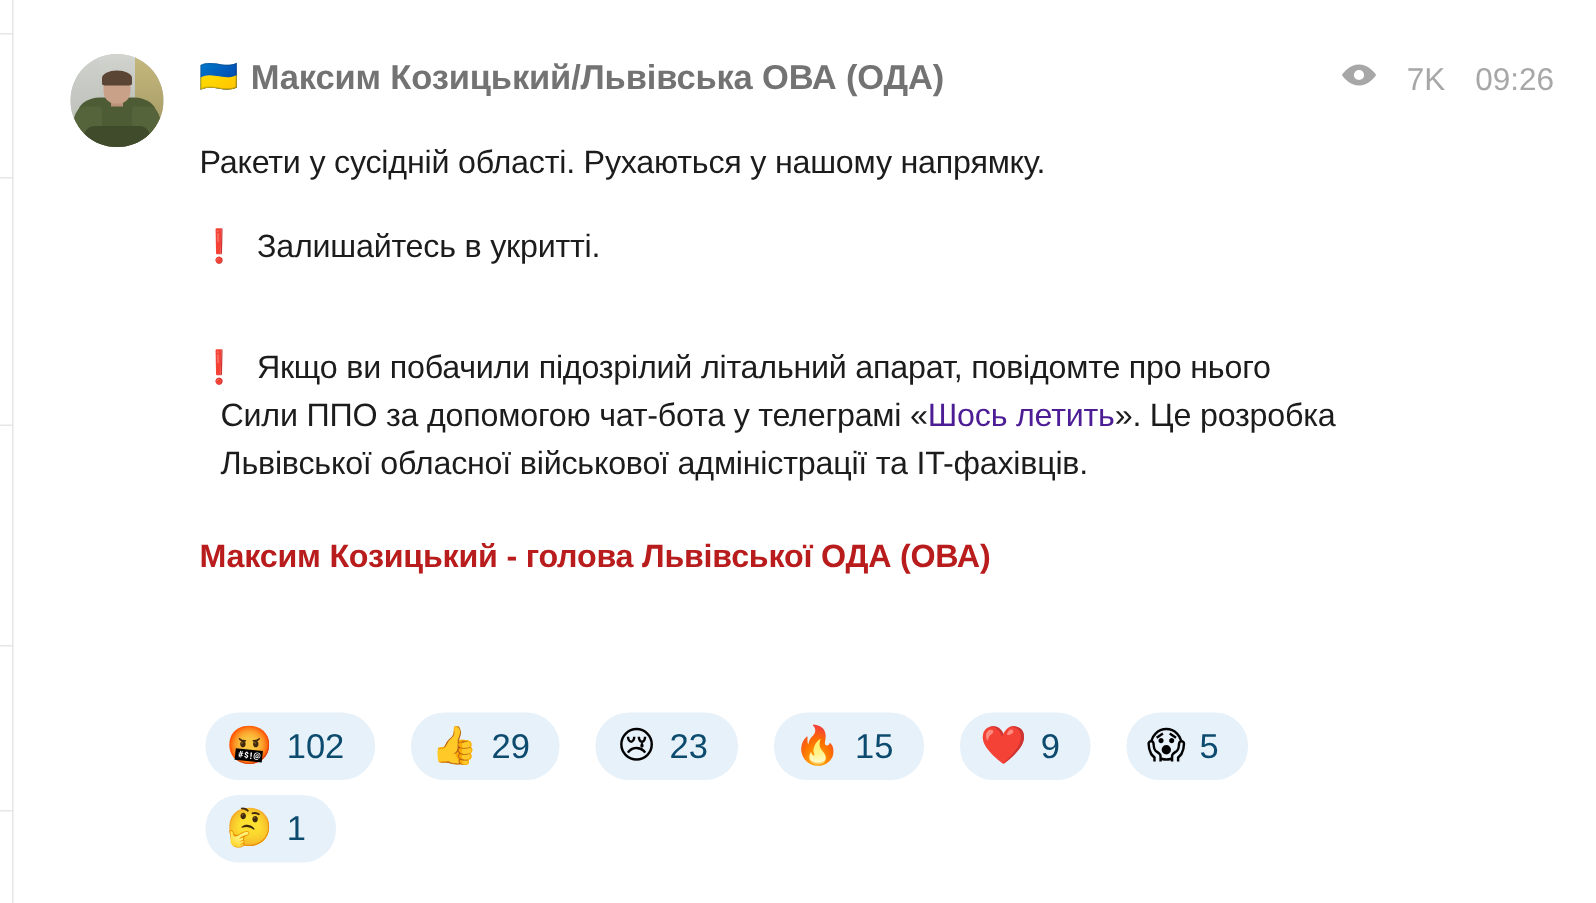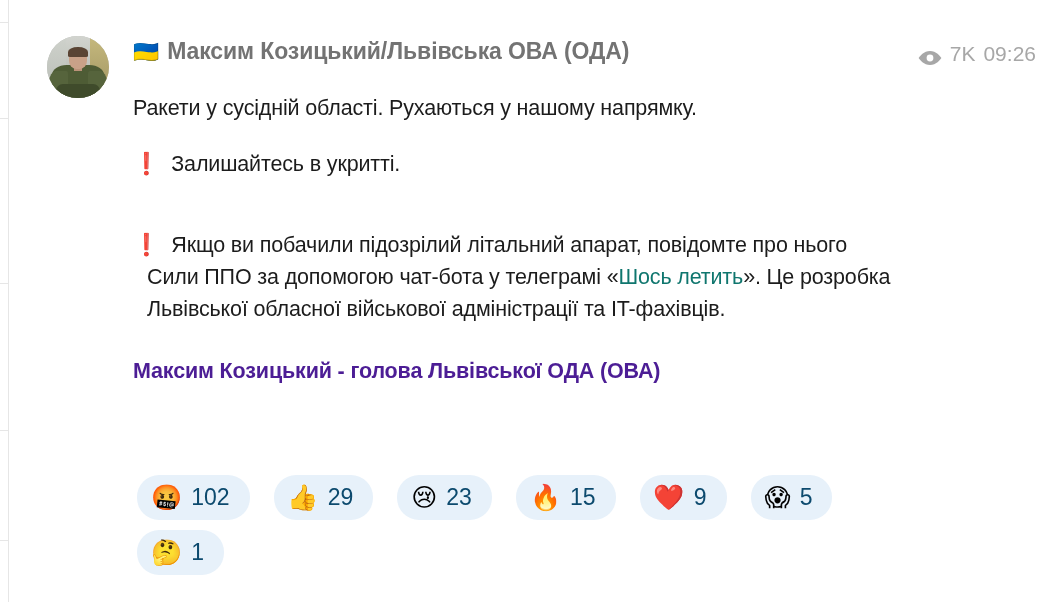--- a/index.html
+++ b/index.html
@@ -129,47 +129,47 @@
     letter-spacing: -0.1px;
     white-space: nowrap;
   }
 
   
   .meta {
     position: absolute;
     right: 28px;
     top: 42px;
     display: flex;
-    align-items: flex-end;
-    gap: 8px;
+    align-items: flex-start;
+    gap: 20px;
     color: #a7a7a7;
     font-size: 21px;
     white-space: nowrap;
   }
   .eye-icon svg { display: block; }
 
   
   .body-text {
     margin-top: 26px;
     font-size: 21.5px;
     line-height: 1.5;
     color: #1c1c1c;
     letter-spacing: -0.15px;
   }
   .para { margin: 0; }
   .gap-sm { height: 24px; }
   .bullet-para { padding-left: 14px; text-indent: -14px; }
   .bang { color: #e02424; font-weight: bold; }
-  .link { color: #0f766e; text-decoration: none; }
+  .link { color: #4c1d95; text-decoration: none; }
 
   .signature {
     margin-top: 34px;
     font-size: 21.5px;
     font-weight: bold;
-    color: #4c1d95;
+    color: #b91c1c;
     letter-spacing: -0.15px;
   }
 
   
   .reactions {
     position: absolute;
     left: 137px;
     top: 475px;
     width: 800px;
     display: flex;

